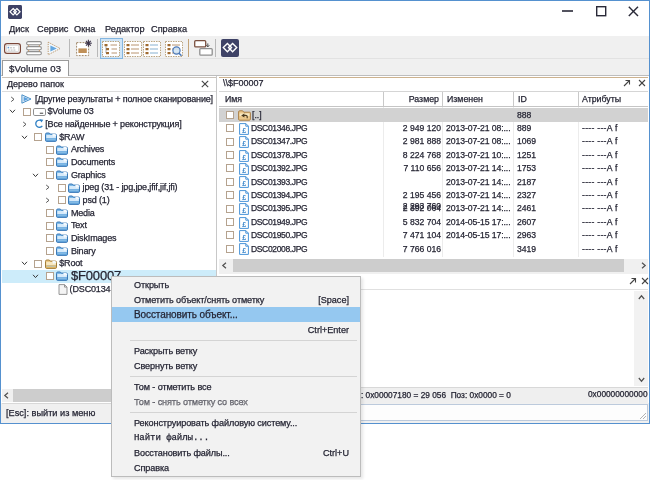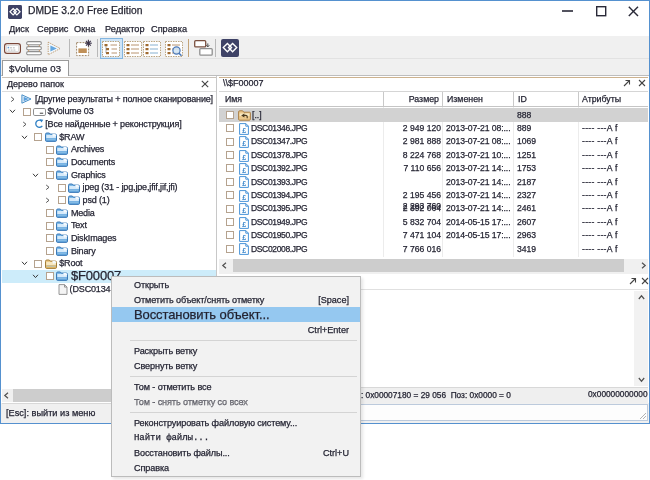--- a/index.html
+++ b/index.html
@@ -10,21 +10,20 @@
 </style></head><body>
 <div id="stage">
 <div class="abs" style="left:0;top:0;width:650px;height:424px;background:#fff;border:1px solid #5591cf;"></div>
 <svg class="abs" style="left:8px;top:5px" width="14" height="14" viewBox="0 0 15 15">
 <rect x="0" y="0" width="15" height="15" rx="1.5" fill="#3e4266"></rect>
 <g stroke="#fff" stroke-width="1.3" fill="none">
 <path d="M5.5 3.8 L8.9 7.2 L5.5 10.6 L2.1 7.2 Z"></path>
 <path d="M9.5 3.8 L12.9 7.2 L9.5 10.6 L6.1 7.2 Z"></path>
 </g>
     </svg>
-<div class="txt" style="left:28px;top:4px;font-size:10.3px;line-height:14px;color:#1c1c28;">DMDE 3.2.0 Free Edition</div>
 <svg class="abs" style="left:562px;top:9px" width="14" height="5" viewBox="0 0 14 5">
       <rect x="0" y="1.2" width="11" height="1.6" fill="#2a2a38"></rect>
     </svg>
 <svg class="abs" style="left:596px;top:6px" width="11" height="11" viewBox="0 0 11 11">
       <rect x="0.7" y="0.7" width="9" height="9" fill="none" stroke="#2a2a38" stroke-width="1.4"></rect>
     </svg>
 <svg class="abs" style="left:628px;top:6px" width="11" height="11" viewBox="0 0 11 11">
       <g stroke="#2a2a38" stroke-width="1.4">
         <line x1="0.8" y1="0.8" x2="10" y2="10"></line>
         <line x1="10" y1="0.8" x2="0.8" y2="10"></line>
@@ -508,21 +507,21 @@
       <path d="M0.8 1 L3.5 4.2 L6.2 1" fill="none" stroke="#505050" stroke-width="1.2"></path>
     </svg>
 <div class="abs" style="left:219px;top:387px;width:429px;height:16px;background:#efefef;border-top:1px solid #d8d8d8;"></div>
 <div class="txt" style="left:338px;top:389px;font-size:8.3px;line-height:12px;">Сдвиг: 0x00007180 = 29 056&nbsp;&nbsp;Поз: 0x0000 = 0</div>
 <div class="txt" style="left:588px;top:391px;font-size:8.3px;line-height:7px;">0x00000000000</div>
 <div class="abs" style="left:111px;top:276px;width:250px;height:201px;background:#f2f2f2;border:1px solid #bcbcbc;box-shadow:2px 2px 3px rgba(0,0,0,0.10);"></div>
 <div class="txt" style="left:134px;top:278.5px;font-size:9.1px;line-height:12.5px;letter-spacing:-0.1px;color:#21212e;">Открыть</div>
 <div class="txt" style="left:134px;top:293.5px;font-size:9.1px;line-height:12.5px;letter-spacing:-0.1px;color:#21212e;">Отметить объект/снять отметку</div>
 <div class="txt" style="right:301px;top:293.5px;font-size:9.1px;line-height:12.5px;color:#21212e;">[Space]</div>
 <div class="abs" style="left:112px;top:307.0px;width:248px;height:15px;background:#95c8f0;"></div>
-<div class="txt" style="left:134px;top:308.5px;font-size:13px;line-height:12.5px;letter-spacing:-0.1px;color:#21212e;">Восстановить объект...</div>
+<div class="txt" style="left:134px;top:308.5px;font-size:10px;line-height:12.5px;letter-spacing:-0.1px;color:#21212e;">Восстановить объект...</div>
 <div class="txt" style="right:301px;top:323.5px;font-size:9.1px;line-height:12.5px;color:#21212e;">Ctrl+Enter</div>
 <div class="abs" style="left:130px;top:339.6px;width:227px;height:1px;background:#d4d4d4;"></div>
 <div class="txt" style="left:134px;top:344.5px;font-size:9.1px;line-height:12.5px;letter-spacing:-0.1px;color:#21212e;">Раскрыть ветку</div>
 <div class="txt" style="left:134px;top:359.5px;font-size:9.1px;line-height:12.5px;letter-spacing:-0.1px;color:#21212e;">Свернуть ветку</div>
 <div class="abs" style="left:130px;top:375.6px;width:227px;height:1px;background:#d4d4d4;"></div>
 <div class="txt" style="left:134px;top:380.5px;font-size:9.1px;line-height:12.5px;letter-spacing:-0.1px;color:#21212e;">Том - отметить все</div>
 <div class="txt" style="left:134px;top:395.5px;font-size:9.1px;line-height:12.5px;letter-spacing:-0.1px;color:#a0a0a0;">Том - снять отметку со всех</div>
 <div class="abs" style="left:130px;top:411.6px;width:227px;height:1px;background:#d4d4d4;"></div>
 <div class="txt" style="left:134px;top:416.5px;font-size:9.1px;line-height:12.5px;letter-spacing:-0.1px;color:#21212e;">Реконструировать файловую систему...</div>
 <div class="txt" style="left:134px;top:431.5px;font-size:9.1px;line-height:12.5px;letter-spacing:-0.1px;color:#21212e;font-family:Liberation Mono, monospace;">Найти файлы...</div>

